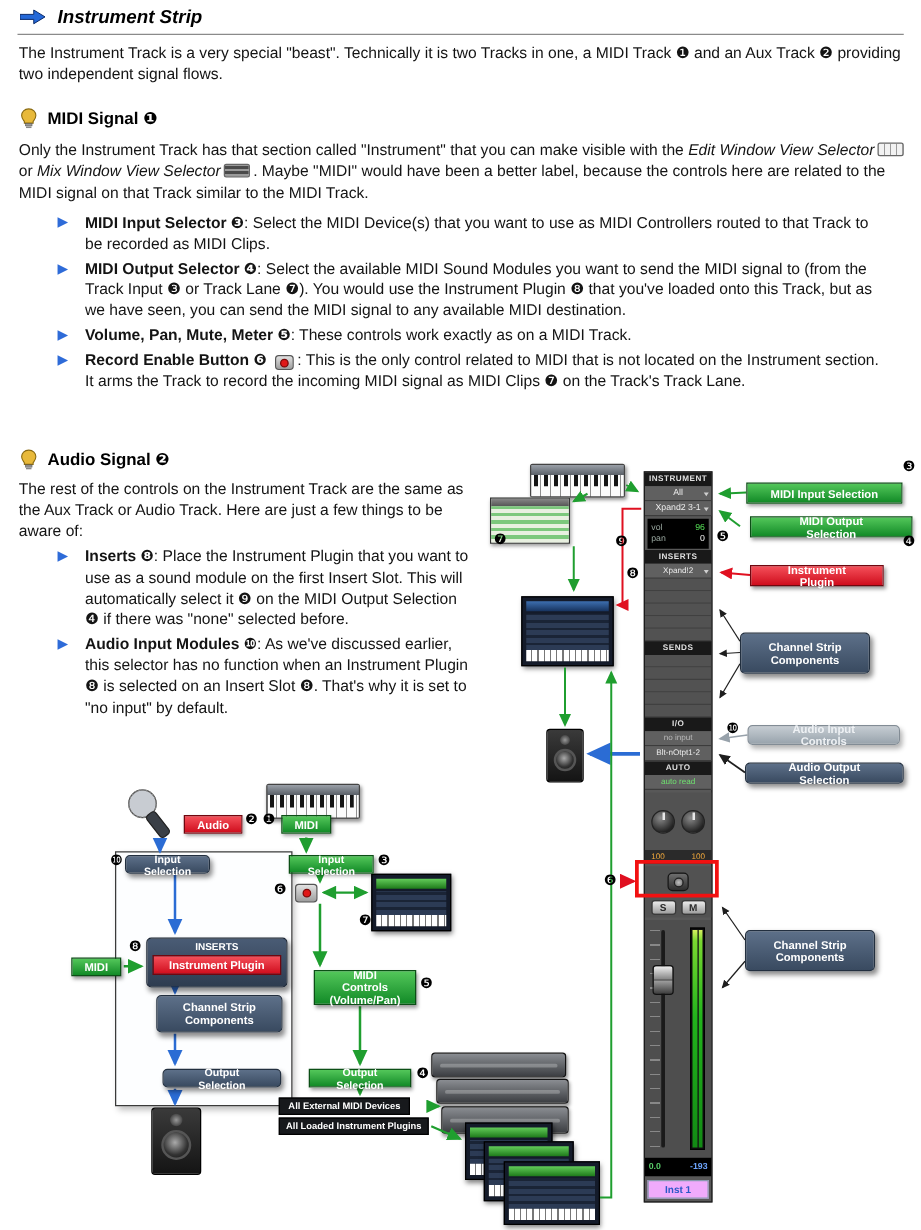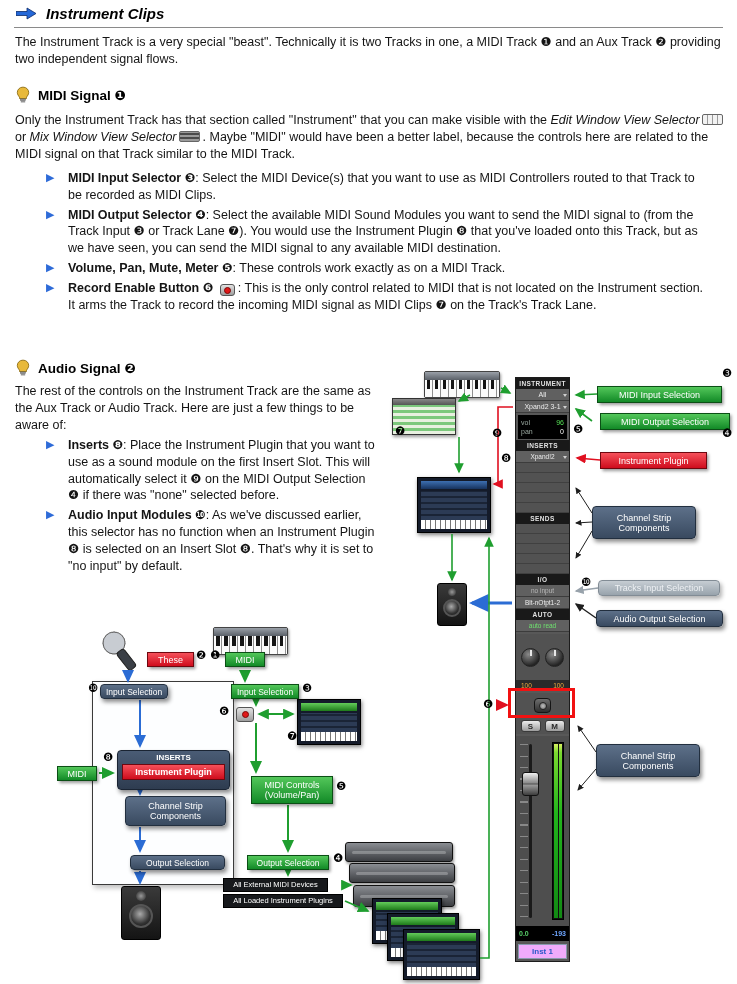--- a/index.html
+++ b/index.html
@@ -22,21 +22,21 @@
   .btext{font-size:12.5px;line-height:16.8px}
   .btext b{font-weight:bold}
   
   .ic-view{display:inline-block;width:21px;height:11px;vertical-align:-1px;border:1px solid #666;border-radius:2px;margin:0 3px 0 2px}
   .ic-edit{background:repeating-linear-gradient(90deg,#f2f2f2 0 4px,#9a9a9a 4px 5px)}
   .ic-mix{background:repeating-linear-gradient(0deg,#9a9a9a 0 2px,#4a4a4a 2px 4px)}
   .rec-ic{display:inline-flex;align-items:center;justify-content:center;width:15px;height:12px;border:1px solid #555;border-radius:3px;background:linear-gradient(#e2e2e2,#9e9e9e);vertical-align:-2px;margin:0 3px}
   .rec-ic .dot{width:7px;height:7px;border-radius:50%;background:#e01818;border:1px solid #7a0808}
   
   .marker{position:absolute;z-index:7;font-size:11.5px;line-height:1;color:#000;font-family:"DejaVu Sans",sans-serif}
-  .badge{position:absolute;z-index:5;display:flex;align-items:center;justify-content:center;text-align:center;color:#fff;font-weight:normal;font-size:9px;line-height:10px;padding:1px 4px}
+  .badge{position:absolute;z-index:5;display:flex;align-items:center;justify-content:center;text-align:center;color:#fff;font-weight:bold;font-size:9px;line-height:10px;padding:1px 18px}
   .badge.green{background:linear-gradient(#53c75a,#128a27);border:1px solid #0b4f15;box-shadow:1.5px 2px 3px rgba(0,0,0,.4)}
   .badge.red{background:linear-gradient(#f5505a,#cf0d1d);border:1px solid #6f070f;box-shadow:1.5px 2px 3px rgba(0,0,0,.4)}
   .badge.navy{background:linear-gradient(#5d7089,#394a60);border:1px solid #222f3f;border-radius:4px;box-shadow:2px 3px 4px rgba(0,0,0,.45)}
   .badge.grayb{background:linear-gradient(#c6cdd3,#98a3ac);border:1px solid #828c95;border-radius:4px;color:#eef1f4;box-shadow:2px 3px 4px rgba(0,0,0,.3)}
   .badge.dark{background:#17191c;border:1px solid #000;font-size:7.5px;white-space:nowrap}
   .insertsbox{position:absolute;left:117px;top:750px;width:113px;height:40px;z-index:5;background:linear-gradient(#4a5c75,#2e3c50);border:1px solid #1a2433;border-radius:4px;box-shadow:2px 3px 4px rgba(0,0,0,.45);display:flex;flex-direction:column;align-items:center}
   .insertsbox .ih{color:#fff;font-size:8px;font-weight:bold;line-height:13px}
   .insertsbox .ibadge{width:103px;height:16px;background:linear-gradient(#f5505a,#cf0d1d);border:1px solid #6f070f;color:#fff;font-size:9px;font-weight:bold;display:flex;align-items:center;justify-content:center}
   .flowbox{position:absolute;left:92px;top:681px;width:142px;height:204px;background:#fdfeff;border:1px solid #3a3a3a;z-index:1;box-shadow:2px 3px 5px rgba(0,0,0,.25)}
   
@@ -91,21 +91,21 @@
 </style>
 </head>
 <body>
 
 <div class="page">
 
   <div class="doc-header">
     <svg width="21" height="13" viewBox="0 0 21 13">
         <path d="M0 4.5 H11 V1 L20 6.5 L11 12 V8.5 H0 Z" fill="#2468d8" stroke="#0a2a6a" stroke-width="0.8"></path>
       </svg>
-    <h1 class="title">Instrument Clips</h1>
+    <h1 class="title">Instrument Strip</h1>
   </div>
   <div class="rule"></div>
 
   <p class="body" style="left:15px;top:34px;width:708px">The Instrument Track is a very special "beast". Technically it is two Tracks in one, a MIDI Track ❶ and an Aux Track ❷ providing two independent signal flows.</p>
 
   <div class="sec-head" style="left:16px;top:86px">
     <svg width="14" height="18" viewBox="0 0 16 20">
         <path d="M8 1 C4 1 1.5 4 1.5 7 C1.5 9.5 3 11 4 12.5 L4 14 L12 14 L12 12.5 C13 11 14.5 9.5 14.5 7 C14.5 4 12 1 8 1 Z" fill="#e8b93a" stroke="#8a6a10"></path>
         <rect x="5" y="14.5" width="6" height="2" fill="#999" stroke="#555" stroke-width="0.5"></rect>
         <rect x="5.5" y="17" width="5" height="1.5" fill="#888"></rect>
@@ -298,21 +298,21 @@
       <span class="v-peak">-193</span>
     </div>
     <div class="s-name">Inst 1</div>
   </div>
   <div class="rec-hl"></div>
 
   <div class="badge green" style="left:597px;top:386px;width:125px;height:17px">MIDI Input Selection</div>
   <div class="badge green" style="left:600px;top:413px;width:130px;height:17px">MIDI Output Selection</div>
   <div class="badge red" style="left:600px;top:452px;width:107px;height:17px">Instrument Plugin</div>
   <div class="badge navy" style="left:592px;top:506px;width:104px;height:33px">Channel Strip Components</div>
-  <div class="badge grayb" style="left:598px;top:580px;width:122px;height:16px">Tracks Input Selection</div>
+  <div class="badge grayb" style="left:598px;top:580px;width:122px;height:16px">Audio Input Controls</div>
   <div class="badge navy" style="left:596px;top:610px;width:127px;height:17px">Audio Output Selection</div>
   <div class="badge navy" style="left:596px;top:744px;width:104px;height:33px">Channel Strip Components</div>
 
   <span class="marker" style="left:722px;top:368px">❸</span>
   <span class="marker" style="left:722px;top:428px">❹</span>
   <span class="marker" style="left:573px;top:424px">❺</span>
   <span class="marker" style="left:395px;top:426px">❼</span>
   <span class="marker" style="left:492px;top:428px">❾</span>
   <span class="marker" style="left:501px;top:453px">❽</span>
   <span class="marker" style="left:581px;top:577px">❿</span>
@@ -323,21 +323,21 @@
   <svg class="abs" style="left:100px;top:630px;z-index:2" width="42" height="42" viewBox="0 0 42 42">
     <circle cx="14" cy="13" r="11" fill="#c8ccd2" stroke="#555"></circle>
     <circle cx="14" cy="13" r="11" fill="none" stroke="#888" stroke-dasharray="1.5 1.5"></circle>
     <rect x="22" y="19" width="9" height="22" rx="3" transform="rotate(-38 26 30)" fill="#3a3f46" stroke="#222"></rect>
   </svg>
   <div class="piano" style="left:213px;top:627px;width:75px;height:28px">
     <div class="panel"></div>
       <div class="keys"></div>
   </div>
 
-  <div class="badge red" style="left:147px;top:652px;width:47px;height:15px">These</div>
+  <div class="badge red" style="left:147px;top:652px;width:47px;height:15px">Audio</div>
   <div class="badge green" style="left:225px;top:652px;width:40px;height:15px">MIDI</div>
   <div class="badge navy" style="left:100px;top:684px;width:68px;height:15px;font-size:8.5px">Input Selection</div>
   <div class="badge green" style="left:231px;top:684px;width:68px;height:15px;font-size:8.5px">Input Selection</div>
 
   <div class="rec-ic" style="position:absolute;left:236px;top:707px;width:18px;height:15px;z-index:5;margin:0">
       <span class="dot"></span>
     </div>
   <div class="xpand green" style="left:297px;top:699px;width:64px;height:46px">
     <div class="scr"></div>
       <div class="rows"></div>

